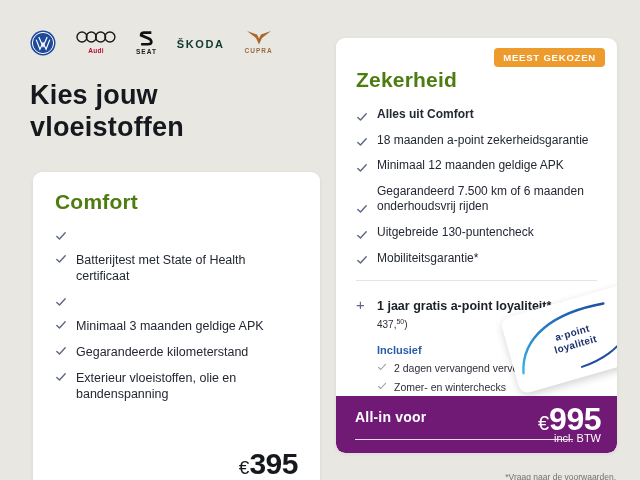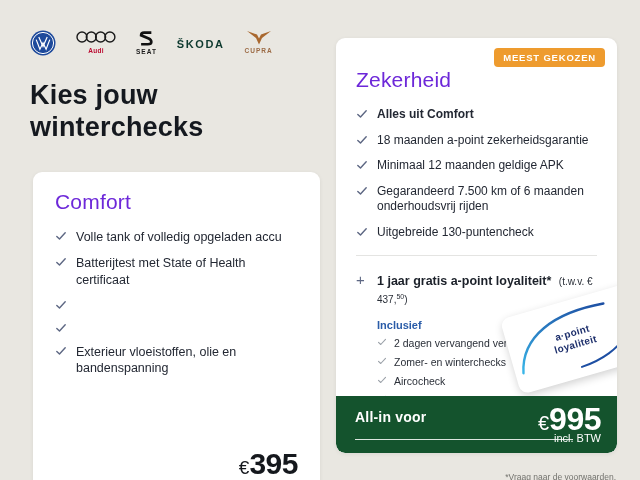--- a/index.html
+++ b/index.html
@@ -28,26 +28,26 @@
   }
 
   
   .card {
     position:absolute; background:#fff; border-radius:9px;
     box-shadow:0 1px 4px rgba(0,0,0,0.07);
   }
   .card-comfort { left:33px; top:172px; width:287px; height:332px; padding:18px 22px; }
   .card-zekerheid { left:336px; top:38px; width:281px; height:415px; padding:16px 20px; overflow:hidden; }
 
-  .card h2 { font-size:21px; font-weight:400; color:#6d28d9; letter-spacing:0.2px; }
+  .card h2 { font-size:21px; font-weight:700; color:#4d7c0f; letter-spacing:0.2px; }
   .card-zekerheid h2 { margin-top:14px; }
 
   ul.checklist { list-style:none; margin-top:15px; }
   ul.checklist li { display:flex; gap:9px; margin-bottom:10px; font-size:12.5px; line-height:1.3; color:#232833; }
-  .card-zekerheid ul.checklist li { font-size:12px; margin-bottom:10px; }
+  .card-zekerheid ul.checklist li { font-size:12px; margin-bottom:10px;align-items:flex-end; }
   .chk { flex:0 0 12px; width:12px; height:12px; margin-top:1px; stroke:#5d6783; fill:none; stroke-width:1.4; stroke-linecap:round; stroke-linejoin:round; }
   li.bold-item span { font-weight:700; }
 
   
   .badge {
     position:absolute; top:10px; right:12px;
     background:#ee9b2e; color:#fff;
     font-size:9.5px; font-weight:700; letter-spacing:0.8px;
     padding:4px 9px; border-radius:4px;
   }
@@ -79,21 +79,21 @@
     box-shadow:0 3px 8px rgba(0,0,0,0.18);
     transform:rotate(-16deg);
     display:flex; flex-direction:column; align-items:center; justify-content:center;
   }
   .loyalty-swoosh { position:absolute; inset:0; width:100%; height:100%; }
   .loyalty-text { position:relative; text-align:center; font-size:10px; font-weight:700; color:#1c2e6b; line-height:1.25; letter-spacing:0.3px; }
 
   
   .allin-bar {
     position:absolute; left:0; right:0; bottom:0; height:57px;
-    background:#14532d; border-radius:0 0 9px 9px;
+    background:#701a75; border-radius:0 0 9px 9px;
   }
   .allin-label { position:absolute; left:19px; top:13px; color:#fff; font-size:14px; font-weight:700; letter-spacing:0.2px; }
   .allin-rule { position:absolute; left:19px; bottom:13px; width:218px; height:1px; background:rgba(255,255,255,0.85); }
   .allin-price { position:absolute; right:16px; top:5px; color:#fff; white-space:nowrap; }
   .allin-price .euro { font-size:20px; }
   .allin-price .amount { font-size:32px; }
   .allin-note { position:absolute; right:16px; bottom:9px; color:#fff; font-size:11px; }
 
   
   .footnote { position:absolute; right:24px; top:472px; font-size:8.5px; color:#73736e; }
@@ -129,46 +129,52 @@
     <span class="skoda-text">ŠKODA</span>
   </div>
   <div class="logo">
     <svg width="26" height="15" viewBox="0 0 26 15">
       <path d="M1 1 L11 4.5 L13 8.5 L15 4.5 L25 1 L16 8 L13 14.5 L10 8 Z" fill="#a9682f"></path>
     </svg>
     <span class="logo-label cupra-label">CUPRA</span>
   </div>
 </div>
 
-<h1 class="headline"><span>Kies jouw</span><br><span>winterchecks</span></h1>
+<h1 class="headline"><span>Kies jouw</span><br><span>vloeistoffen</span></h1>
 
 <section class="card card-comfort">
   <h2>Comfort</h2>
   <ul class="checklist">
     <li>
         <svg class="chk" viewBox="0 0 12 12">
           <path d="M1.8 6.4 L4.5 9 L10.2 2.8"></path>
         </svg>
-        <span>Volle tank of volledig opgeladen accu</span>
       </li>
     <li>
         <svg class="chk" viewBox="0 0 12 12">
           <path d="M1.8 6.4 L4.5 9 L10.2 2.8"></path>
         </svg>
         <span>Batterijtest met State of Health certificaat</span>
       </li>
     <li>
         <svg class="chk" viewBox="0 0 12 12">
           <path d="M1.8 6.4 L4.5 9 L10.2 2.8"></path>
         </svg>
       </li>
     <li>
         <svg class="chk" viewBox="0 0 12 12">
           <path d="M1.8 6.4 L4.5 9 L10.2 2.8"></path>
         </svg>
+        <span>Minimaal 3 maanden geldige APK</span>
+      </li>
+    <li>
+        <svg class="chk" viewBox="0 0 12 12">
+          <path d="M1.8 6.4 L4.5 9 L10.2 2.8"></path>
+        </svg>
+        <span>Gegarandeerde kilometerstand</span>
       </li>
     <li>
         <svg class="chk" viewBox="0 0 12 12">
           <path d="M1.8 6.4 L4.5 9 L10.2 2.8"></path>
         </svg>
         <span>Exterieur vloeistoffen, olie en bandenspanning</span>
       </li>
   </ul>
   <div class="price-block">
     <div class="price-line"><span class="euro">€</span><span class="amount">395</span></div>
@@ -202,20 +208,26 @@
         <svg class="chk" viewBox="0 0 12 12">
           <path d="M1.8 6.4 L4.5 9 L10.2 2.8"></path>
         </svg>
         <span>Gegarandeerd 7.500 km of 6 maanden onderhoudsvrij rijden</span>
       </li>
     <li>
         <svg class="chk" viewBox="0 0 12 12">
           <path d="M1.8 6.4 L4.5 9 L10.2 2.8"></path>
         </svg>
         <span>Uitgebreide 130-puntencheck</span>
+      </li>
+    <li>
+        <svg class="chk" viewBox="0 0 12 12">
+          <path d="M1.8 6.4 L4.5 9 L10.2 2.8"></path>
+        </svg>
+        <span>Mobiliteitsgarantie*</span>
       </li>
   </ul>
 
   <hr class="divider">
 
   <div class="bonus-row">
     <span class="plus-icon">+</span>
     <span>
       <span class="bonus-label">1 jaar gratis a-point loyaliteit*</span>
       <span class="bonus-worth"><span>(t.w.v. € 437,</span><sup>50</sup><span>)</span></span>

